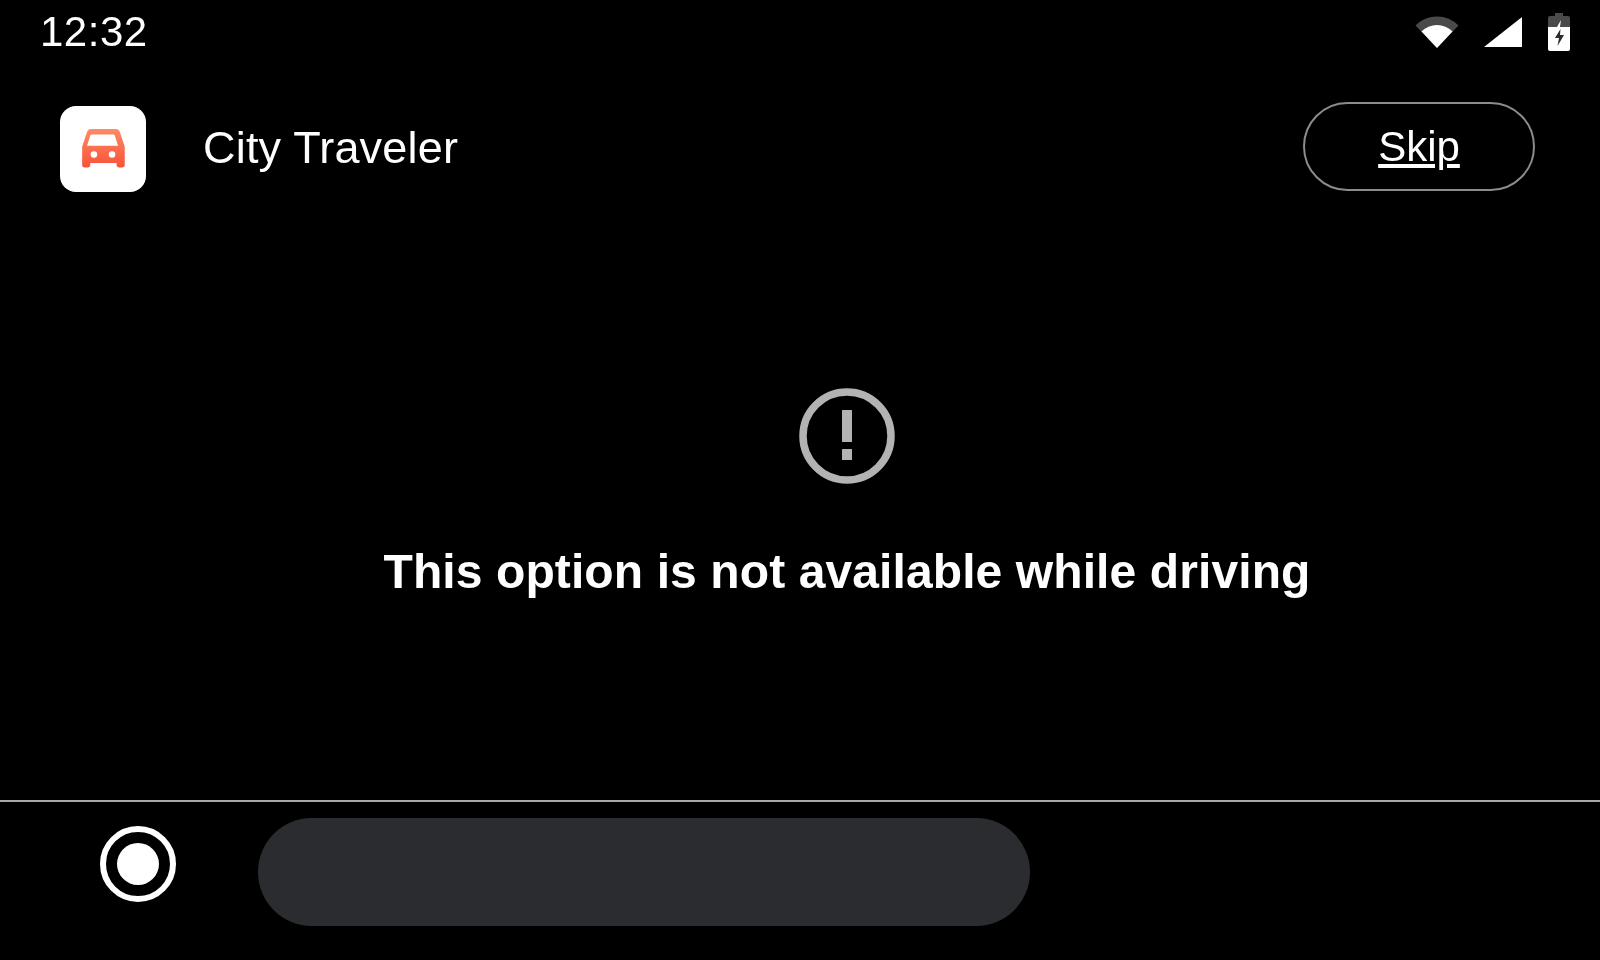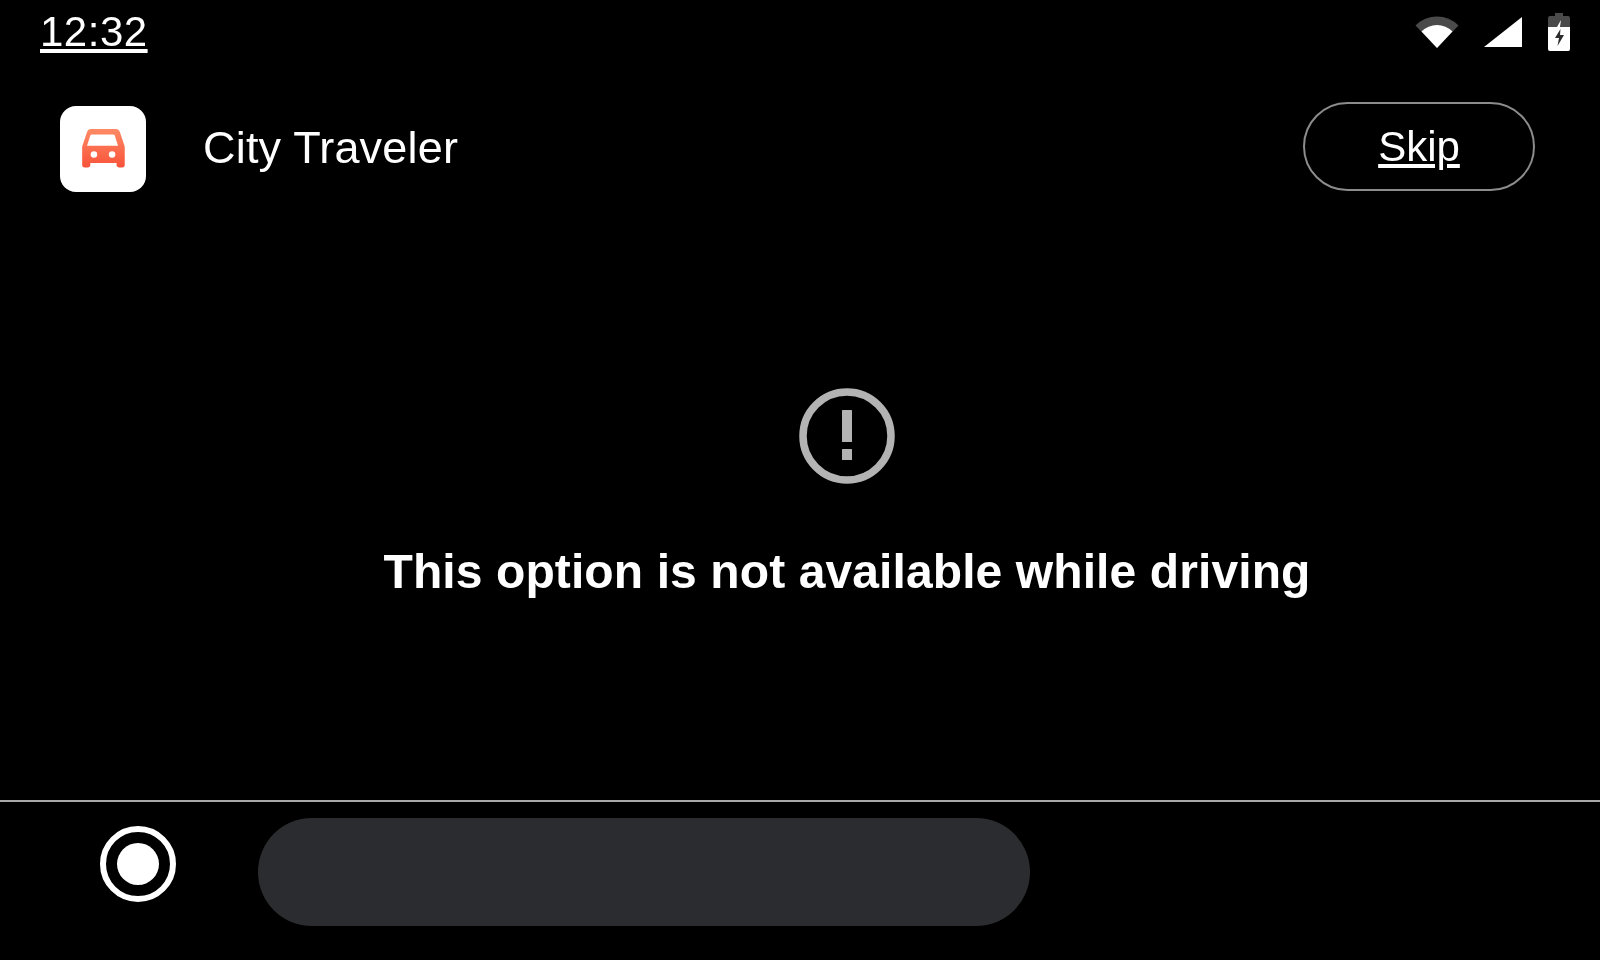--- a/index.html
+++ b/index.html
@@ -30,21 +30,20 @@
   }
   .status-clock {
     position: absolute;
     left: 40px;
     top: 4px;
     font-size: 42px;
     color: #ffffff;
     letter-spacing: 0.5px;
     line-height: 56px;
     font-weight: 400;
-    text-decoration: underline;
   }
   .status-icons {
     position: absolute;
     right: 28px;
     top: 10px;
     display: flex;
     align-items: center;
     gap: 22px;
     height: 44px;
   }

